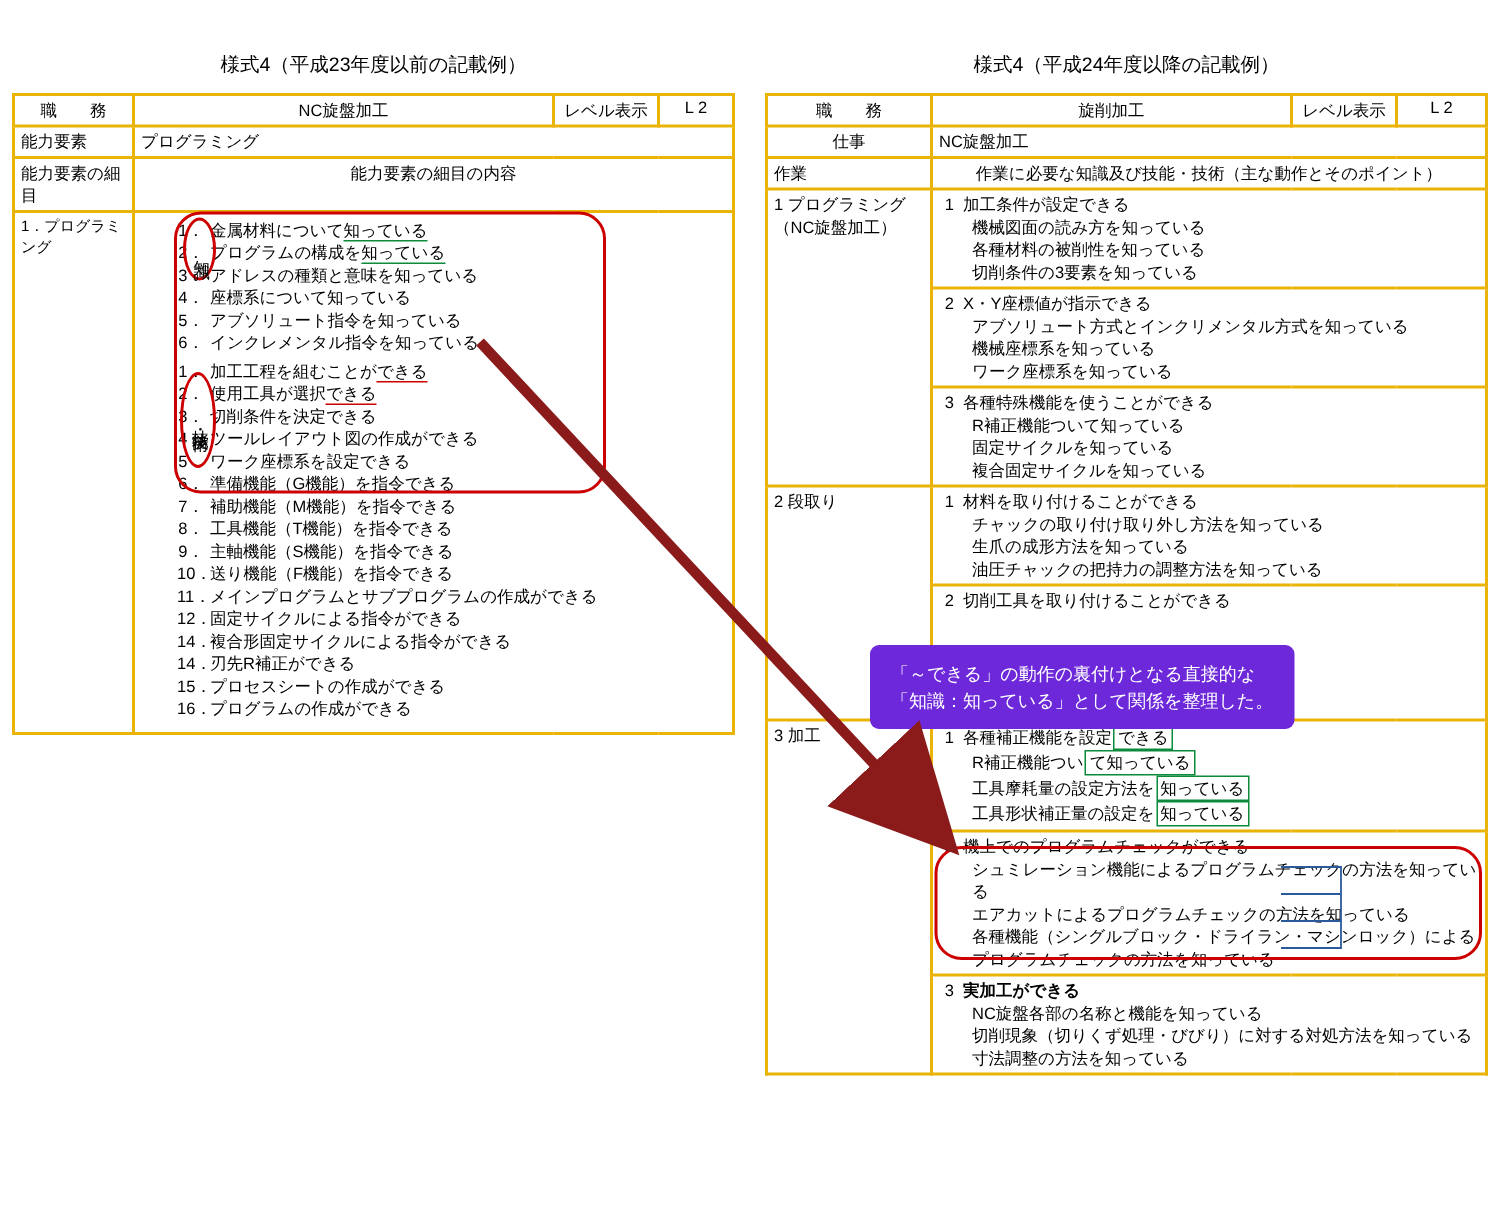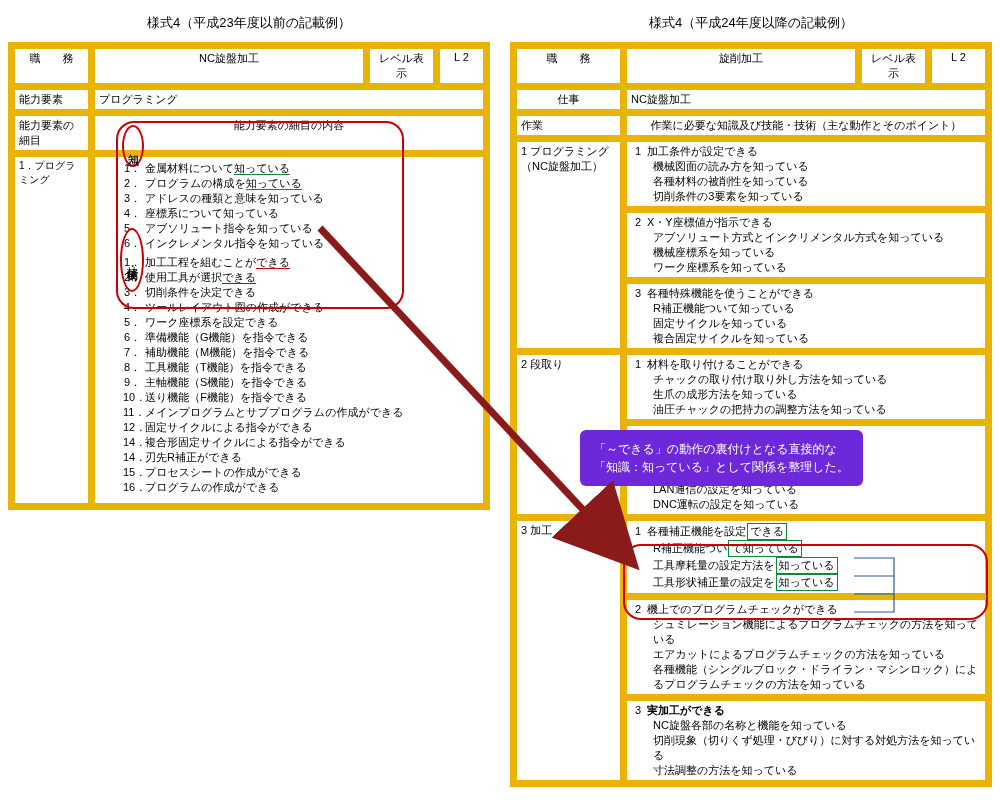--- a/index.html
+++ b/index.html
@@ -7,24 +7,24 @@
     font-family: "MS PGothic","Hiragino Kaku Gothic Pro","Meiryo",sans-serif;
     font-size: 11px;
     color: #000;
     background: #fff;
     margin: 0;
     padding: 8px;
     width: 1000px;
     position: relative;
   }
   .pair { display: flex; gap: 20px; }
-  .panel { flex: 1; }
+  .panel { flex: 1; margin-top: 20px; }
   .panel-title { text-align: center; font-size: 13px; margin: 6px 0 10px; }
   table { border-collapse: collapse; width: 100%; }
-  td, th { border: 7px solid #eab308; padding: 2px 4px; vertical-align: top; }
+  td, th { border: 2px solid #eab308; padding: 2px 4px; vertical-align: top; }
   .hdr td { text-align: center; font-size: 11px; }
   .row-num { width: 12px; text-align: right; padding-right: 2px; color:#000; }
   .item-line { display: flex; align-items: baseline; }
   .item-num { width: 22px; text-align: right; padding-right: 4px; }
   .sub-line { padding-left: 22px; }
   .red-oval {
     position: absolute;
     border: 2px solid #c00;
     border-radius: 50%;
     font-size: 11px;

